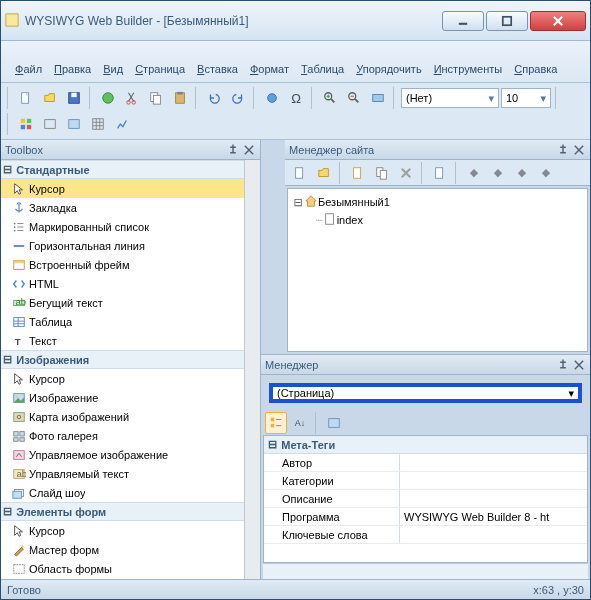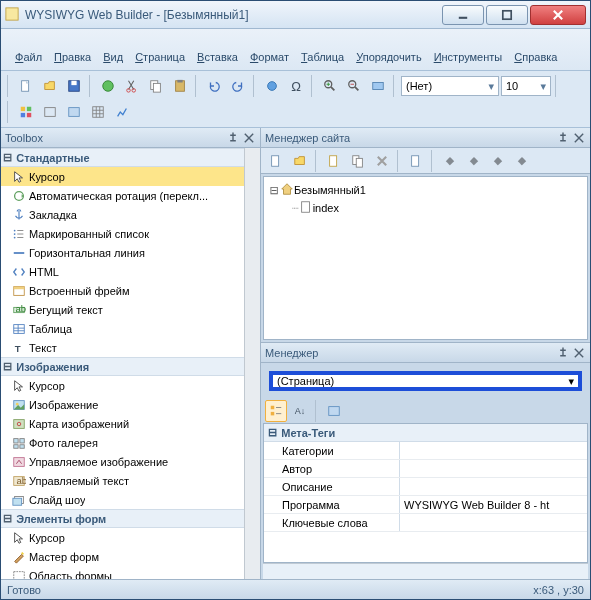--- a/index.html
+++ b/index.html
@@ -1,18 +1,18 @@
 <!DOCTYPE html>
 <html><head>
 <meta charset="utf-8">
 <style>
 *{margin:0;padding:0;box-sizing:border-box;font-family:Tahoma,Segoe UI,sans-serif;font-size:11px;}
 body{width:591px;height:600px;background:#e8f0f8;overflow:hidden;}
 .window{width:591px;height:600px;border:1px solid #2a4d73;background:#e4ecf5;display:flex;flex-direction:column;}
-.titlebar{height:28px;background:linear-gradient(#f0f5fb,#d5e4f3);display:flex;align-items:center;padding:0 4px;border-bottom:1px solid #a0b8d0;}
+.titlebar{height:40px;background:linear-gradient(#f0f5fb,#d5e4f3);display:flex;align-items:center;padding:0 4px;border-bottom:1px solid #a0b8d0;}
 .titlebar .icon{width:16px;height:16px;margin-right:4px;display:inline-flex;}
 .titlebar .title{color:#3a5a7a;font-size:12px;}
 .win-btns{margin-left:auto;display:flex;gap:0;}
 .win-btn{width:42px;height:20px;border:1px solid #7a94b0;border-radius:3px;display:flex;align-items:center;justify-content:center;background:linear-gradient(#f8fbfd,#d0e0f0);margin-left:2px;}
 .win-btn.close{background:linear-gradient(#f08080,#d04040);border-color:#a03030;width:56px;}
 .menubar{height:42px;background:linear-gradient(#eaf1f9,#dce8f4);border-bottom:1px solid #a8c0d8;padding:4px 8px;display:flex;flex-wrap:wrap;align-items:flex-end;gap:0;}
 .menubar span{color:#2a4a6a;padding:3px 6px;cursor:pointer;}
 .menubar span u{text-decoration:underline;}
 .toolbar-area{background:#dce8f4;padding:2px 4px;border-bottom:1px solid #a8c0d8;}
 .toolbar-row{display:flex;align-items:center;gap:2px;height:26px;}
@@ -25,21 +25,21 @@
 .right-panel{flex:1;display:flex;flex-direction:column;}
 .panel-header{height:20px;background:linear-gradient(#e0ebf5,#c8d8e8);border-bottom:1px solid #a0b4c8;display:flex;align-items:center;padding:0 4px;color:#3a5a7a;}
 .panel-header .pbtn{margin-left:auto;display:flex;gap:2px;}
 .pin,.xbtn{width:14px;height:14px;display:inline-flex;align-items:center;justify-content:center;cursor:pointer;}
 .tree{flex:1;overflow:auto;background:#fff;}
 .tree-item{height:19px;display:flex;align-items:center;padding:0 10px;cursor:pointer;}
 .tree-item.selected{background:#fde58a;}
 .tree-item .ticn{width:16px;height:16px;margin-right:2px;display:inline-flex;align-items:center;justify-content:center;}
 .tree-item .tlbl{white-space:nowrap;overflow:hidden;text-overflow:ellipsis;}
 .tree-group{height:19px;background:#e8f0f8;border-top:1px solid #d0dce8;border-bottom:1px solid #d0dce8;display:flex;align-items:center;padding:0 2px;font-weight:bold;color:#3a5a7a;}
-.site-mgr{display:flex;flex-direction:column;border-bottom:1px solid #a0b4c8;}
+.site-mgr{display:flex;flex-direction:column;border-bottom:1px solid #a0b4c8;padding-left:24px;}
 .site-toolbar{height:26px;background:#dce8f4;display:flex;align-items:center;padding:0 4px;gap:2px;border-bottom:1px solid #a0b4c8;}
 .site-tree{height:164px;background:#fff;padding:4px;border:1px solid #a0b4c8;margin:2px;}
 .site-node{display:flex;align-items:center;height:18px;}
 .props{display:flex;flex-direction:column;flex:1;}
 .props-combo{margin:8px;height:20px;border:4px solid #1d4ed8;background:#fff;display:flex;align-items:center;padding:0 4px;}
 .props-toolbar{height:24px;display:flex;align-items:center;padding:0 4px;gap:2px;}
 .props-grid{flex:1;background:#fff;border:1px solid #a0b4c8;margin:0 2px;}
 .prop-group{height:18px;background:#e8f0f8;border-bottom:1px solid #d0dce8;display:flex;align-items:center;padding:0 4px;font-weight:bold;color:#3a5a7a;}
 .prop-row{height:18px;display:flex;border-bottom:1px solid #e8ecf0;}
 .prop-row .pn{width:136px;padding:0 4px 0 18px;border-right:1px solid #d0dce8;display:flex;align-items:center;}
@@ -252,29 +252,20 @@
               <span class="ticn">
                 <svg viewBox="0 0 16 16">
                   <path d="M3 2 L3 13 L6 10 L8 14 L10 13 L8 9 L12 9 Z" fill="#fff" stroke="#404040"></path>
                 </svg>
               </span>
               <span class="tlbl">Курсор</span>
             </div>
             <div class="tree-item">
               <span class="ticn">
                 <svg viewBox="0 0 16 16">
-                  <circle cx="8" cy="8" r="5" fill="none" stroke="#60a060" stroke-width="1.5"></circle>
-                  <path d="M13 8 L11 6 L11 10 Z" fill="#60a060"></path>
-                </svg>
-              </span>
-              <span class="tlbl">Автоматическая ротация (перекл...</span>
-            </div>
-            <div class="tree-item">
-              <span class="ticn">
-                <svg viewBox="0 0 16 16">
                   <path d="M8 3 L8 13 M4 9 Q8 15 12 9 M6 4 A2 2 0 1 1 10 4" fill="none" stroke="#5080c0" stroke-width="1.3"></path>
                 </svg>
               </span>
               <span class="tlbl">Закладка</span>
             </div>
             <div class="tree-item">
               <span class="ticn">
                 <svg viewBox="0 0 16 16">
                   <circle cx="3" cy="4" r="1" fill="#5080c0"></circle>
                   <circle cx="3" cy="8" r="1" fill="#5080c0"></circle>
@@ -290,33 +281,33 @@
               <span class="ticn">
                 <svg viewBox="0 0 16 16">
                   <line x1="2" y1="8" x2="14" y2="8" stroke="#5080c0" stroke-width="2"></line>
                 </svg>
               </span>
               <span class="tlbl">Горизонтальная линия</span>
             </div>
             <div class="tree-item">
               <span class="ticn">
                 <svg viewBox="0 0 16 16">
-                  <path d="M5 4 L2 8 L5 12 M11 4 L14 8 L11 12" fill="none" stroke="#5080c0" stroke-width="1.5"></path>
-                </svg>
-              </span>
-              <span class="tlbl">HTML</span>
-            </div>
-            <div class="tree-item">
-              <span class="ticn">
-                <svg viewBox="0 0 16 16">
                   <rect x="2" y="3" width="12" height="10" fill="#fff" stroke="#c09040"></rect>
                   <rect x="2" y="3" width="12" height="3" fill="#f0d080"></rect>
                 </svg>
               </span>
               <span class="tlbl">Встроенный фрейм</span>
+            </div>
+            <div class="tree-item">
+              <span class="ticn">
+                <svg viewBox="0 0 16 16">
+                  <path d="M5 4 L2 8 L5 12 M11 4 L14 8 L11 12" fill="none" stroke="#5080c0" stroke-width="1.5"></path>
+                </svg>
+              </span>
+              <span class="tlbl">HTML</span>
             </div>
             <div class="tree-item">
               <span class="ticn">
                 <svg viewBox="0 0 16 16">
                   <rect x="2" y="5" width="12" height="6" fill="#e0f0e0" stroke="#60a060"></rect>
                   <text x="4" y="10" font-size="6" fill="#308030">ab</text>
                 </svg>
               </span>
               <span class="tlbl">Бегущий текст</span>
             </div>
@@ -554,25 +545,25 @@
               </svg>
             </span>
         </div>
         <div class="props-grid">
           <div class="prop-group">
             <span style="margin-right:4px;">⊟</span>
               <span>Мета-Теги</span>
           </div>
           <div id="prop-rows">
               <div class="prop-row">
-                <div class="pn">Категории</div>
+                <div class="pn">Автор</div>
                 <div class="pv"></div>
               </div>
               <div class="prop-row">
-                <div class="pn">Автор</div>
+                <div class="pn">Категории</div>
                 <div class="pv"></div>
               </div>
               <div class="prop-row">
                 <div class="pn">Описание</div>
                 <div class="pv"></div>
               </div>
               <div class="prop-row">
                 <div class="pn">Программа</div>
                 <div class="pv">WYSIWYG Web Builder 8 - ht</div>
               </div>

